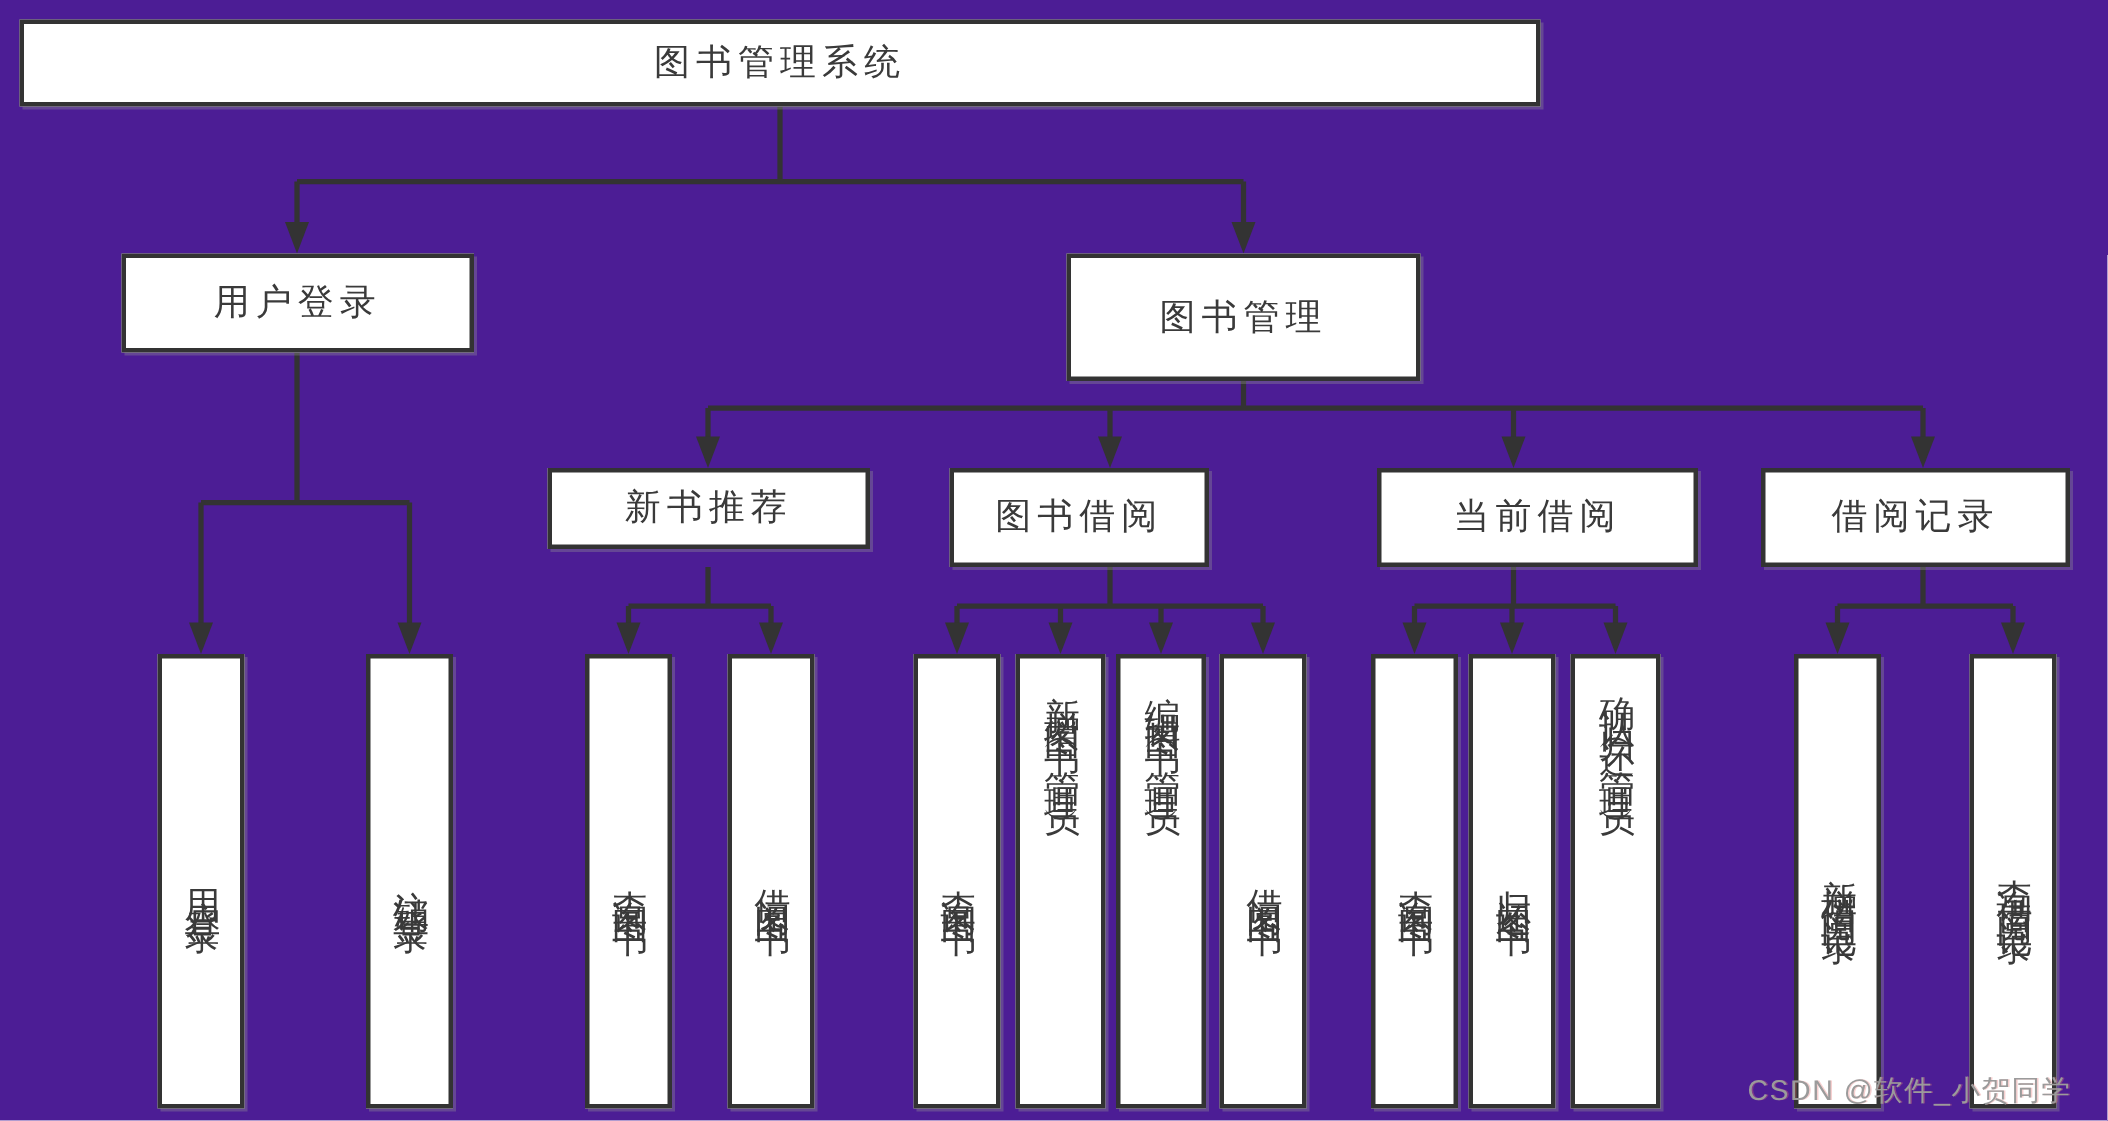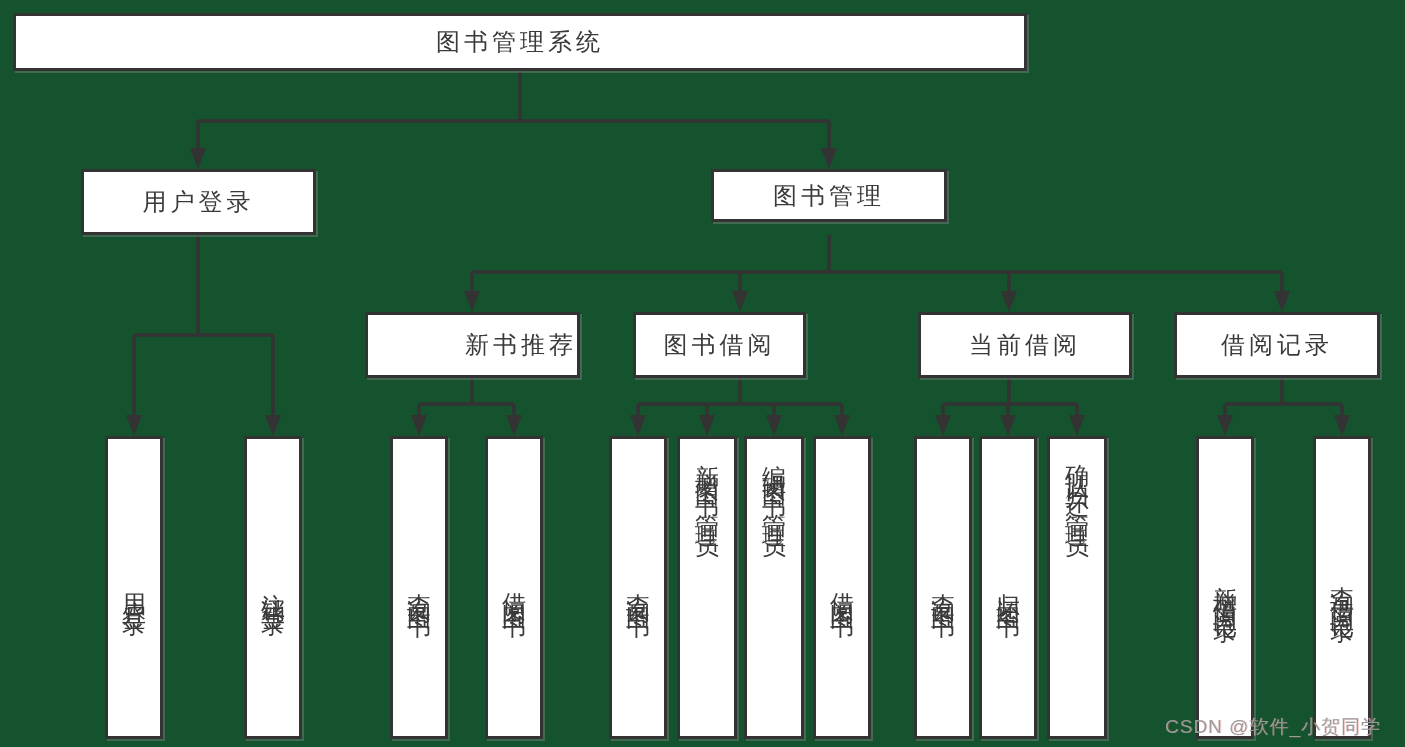--- a/index.html
+++ b/index.html
@@ -1,20 +1,20 @@
 <!DOCTYPE html>
 <html><head>
 <meta charset="utf-8">
 <style>
   html, body { margin: 0; padding: 0; background: #ffffff; }
   .canvas {
     position: relative;
     width: 1405px;
     height: 747px;
-    background: #14532d;
+    background: #4c1d95;
     font-family: "Liberation Sans", sans-serif;
     overflow: hidden;
   }
   svg.connectors {
     position: absolute;
     left: 0; top: 0;
     width: 1405px; height: 747px;
   }
   .node {
     position: absolute;
@@ -113,25 +113,25 @@
     </g>
   </svg>
 
   <div class="node" style="left:13px; top:13px; width:1014px; height:58px;">
     <span class="hlabel">图书管理系统</span>
   </div>
 
   <div class="node" style="left:81px; top:169px; width:235px; height:66px;">
     <span class="hlabel">用户登录</span>
   </div>
-  <div class="node" style="left:711px; top:169px; width:236px; height:53px;">
+  <div class="node" style="left:711px; top:169px; width:236px; height:85px;">
     <span class="hlabel">图书管理</span>
   </div>
 
-  <div class="node" style="left:365px; top:312px; width:215px; height:66px;justify-content:flex-end;">
+  <div class="node" style="left:365px; top:312px; width:215px; height:54px;">
     <span class="hlabel">新书推荐</span>
   </div>
   <div class="node" style="left:633px; top:312px; width:173px; height:66px;">
     <span class="hlabel">图书借阅</span>
   </div>
   <div class="node" style="left:902px; top:312px; width:214px; height:66px;margin-left:16px;">
     <span class="hlabel">当前借阅</span>
   </div>
   <div class="node" style="left:1174px; top:312px; width:206px; height:66px;">
     <span class="hlabel">借阅记录</span>

